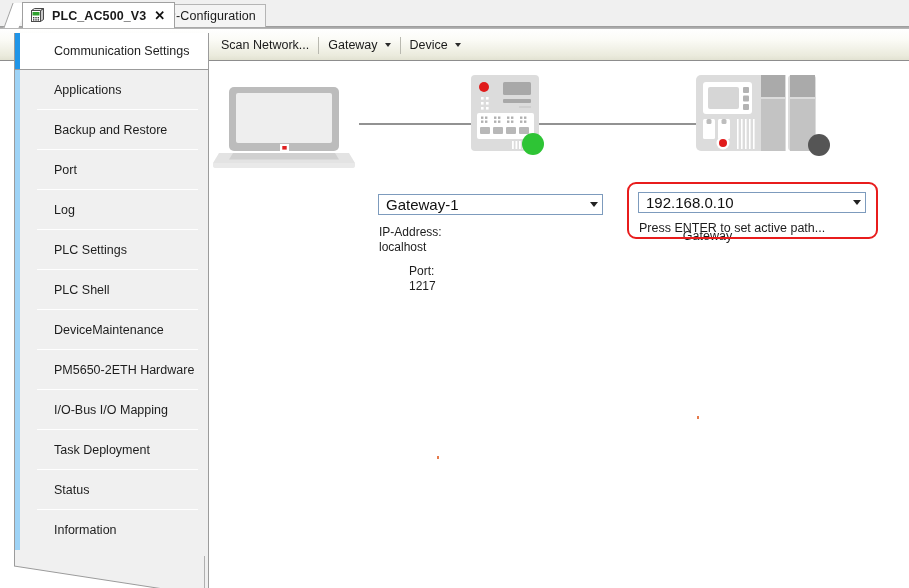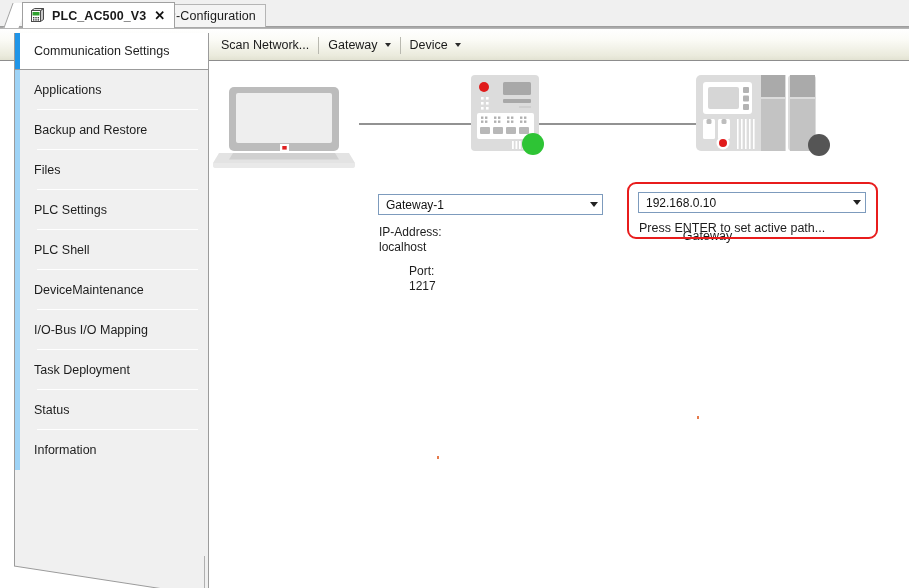--- a/index.html
+++ b/index.html
@@ -154,21 +154,21 @@
     border-bottom: 1px solid #9b9b9b;
     height: 37px;
   }
   .side-item.selected .accent { background: #1f95e8; }
   .side-item .divider {
     position: absolute;
     left: 22px; right: 10px; bottom: 0;
     height: 1px;
     background: #ffffff;
   }
-  .side-label { white-space: nowrap; }
+  .side-label { white-space: nowrap; margin-left: 20px; }
 
   
   .side-foot {
     position: absolute; left: 0; top: 519px;
     width: 196px; height: 46px;
     overflow: hidden;
   }
   .side-foot svg { display: block; }
 
   
@@ -201,21 +201,21 @@
     color: #1d1d1d;
   }
 
   
   .combo {
     position: absolute;
     height: 21px;
     background: #ffffff;
     border: 1px solid #7d9bbd;
     display: flex; align-items: center;
-    font-size: 12px;
+    font-size: 15px;
     color: #111;
   }
   .combo .val {
     padding-left: 7px;
     flex: 1;
     white-space: nowrap;
     overflow: hidden;
   }
   .combo .arrow {
     width: 17px;
@@ -327,36 +327,46 @@
           <span class="side-label">Applications</span>
           <span class="divider"></span>
         </div>
         <div class="side-item">
           <span class="accent"></span>
           <span class="side-label">Backup and Restore</span>
           <span class="divider"></span>
         </div>
         <div class="side-item">
           <span class="accent"></span>
-          <span class="side-label">Files</span>
+          <span class="side-label">Port</span>
+          <span class="divider"></span>
+        </div>
+        <div class="side-item">
+          <span class="accent"></span>
+          <span class="side-label">Log</span>
           <span class="divider"></span>
         </div>
         <div class="side-item">
           <span class="accent"></span>
           <span class="side-label">PLC Settings</span>
           <span class="divider"></span>
         </div>
         <div class="side-item">
           <span class="accent"></span>
           <span class="side-label">PLC Shell</span>
           <span class="divider"></span>
         </div>
         <div class="side-item">
           <span class="accent"></span>
           <span class="side-label">DeviceMaintenance</span>
+          <span class="divider"></span>
+        </div>
+        <div class="side-item">
+          <span class="accent"></span>
+          <span class="side-label">PM5650-2ETH Hardware</span>
           <span class="divider"></span>
         </div>
         <div class="side-item">
           <span class="accent"></span>
           <span class="side-label">I/O-Bus I/O Mapping</span>
           <span class="divider"></span>
         </div>
         <div class="side-item">
           <span class="accent"></span>
           <span class="side-label">Task Deployment</span>

